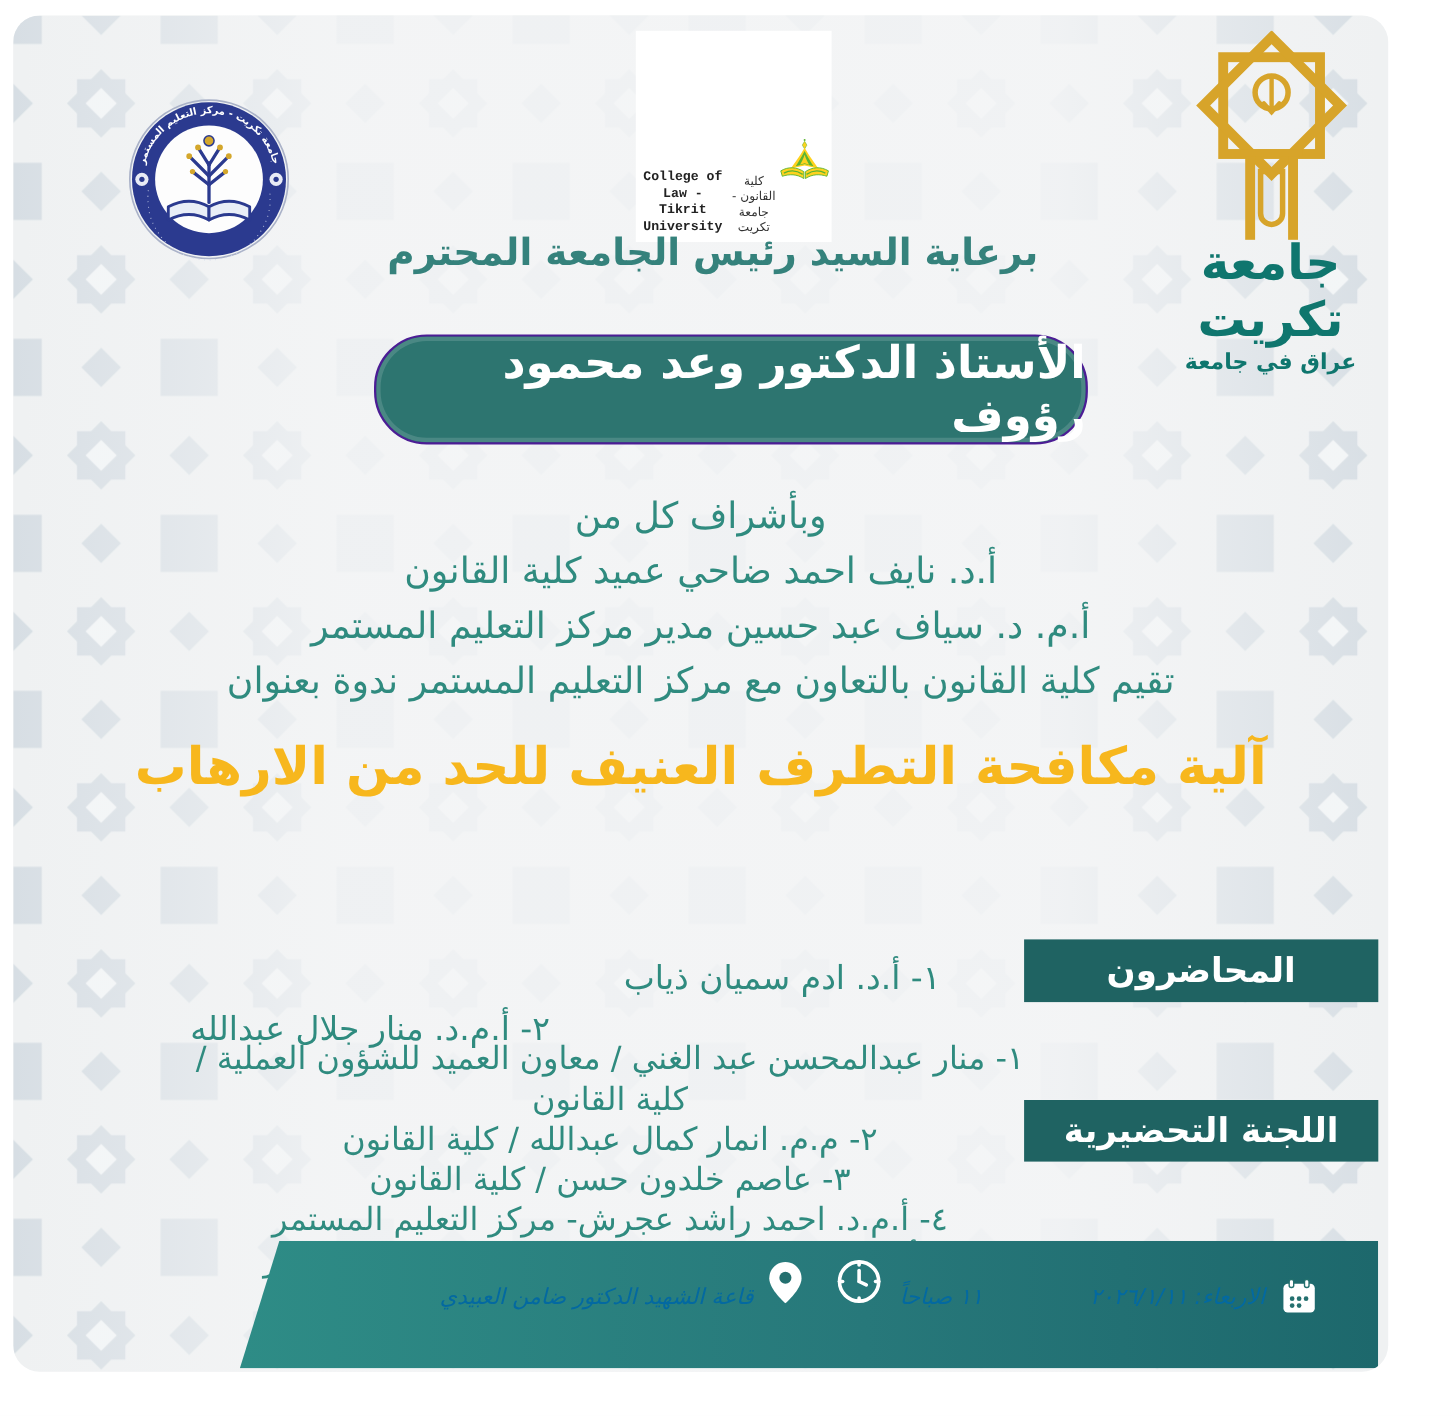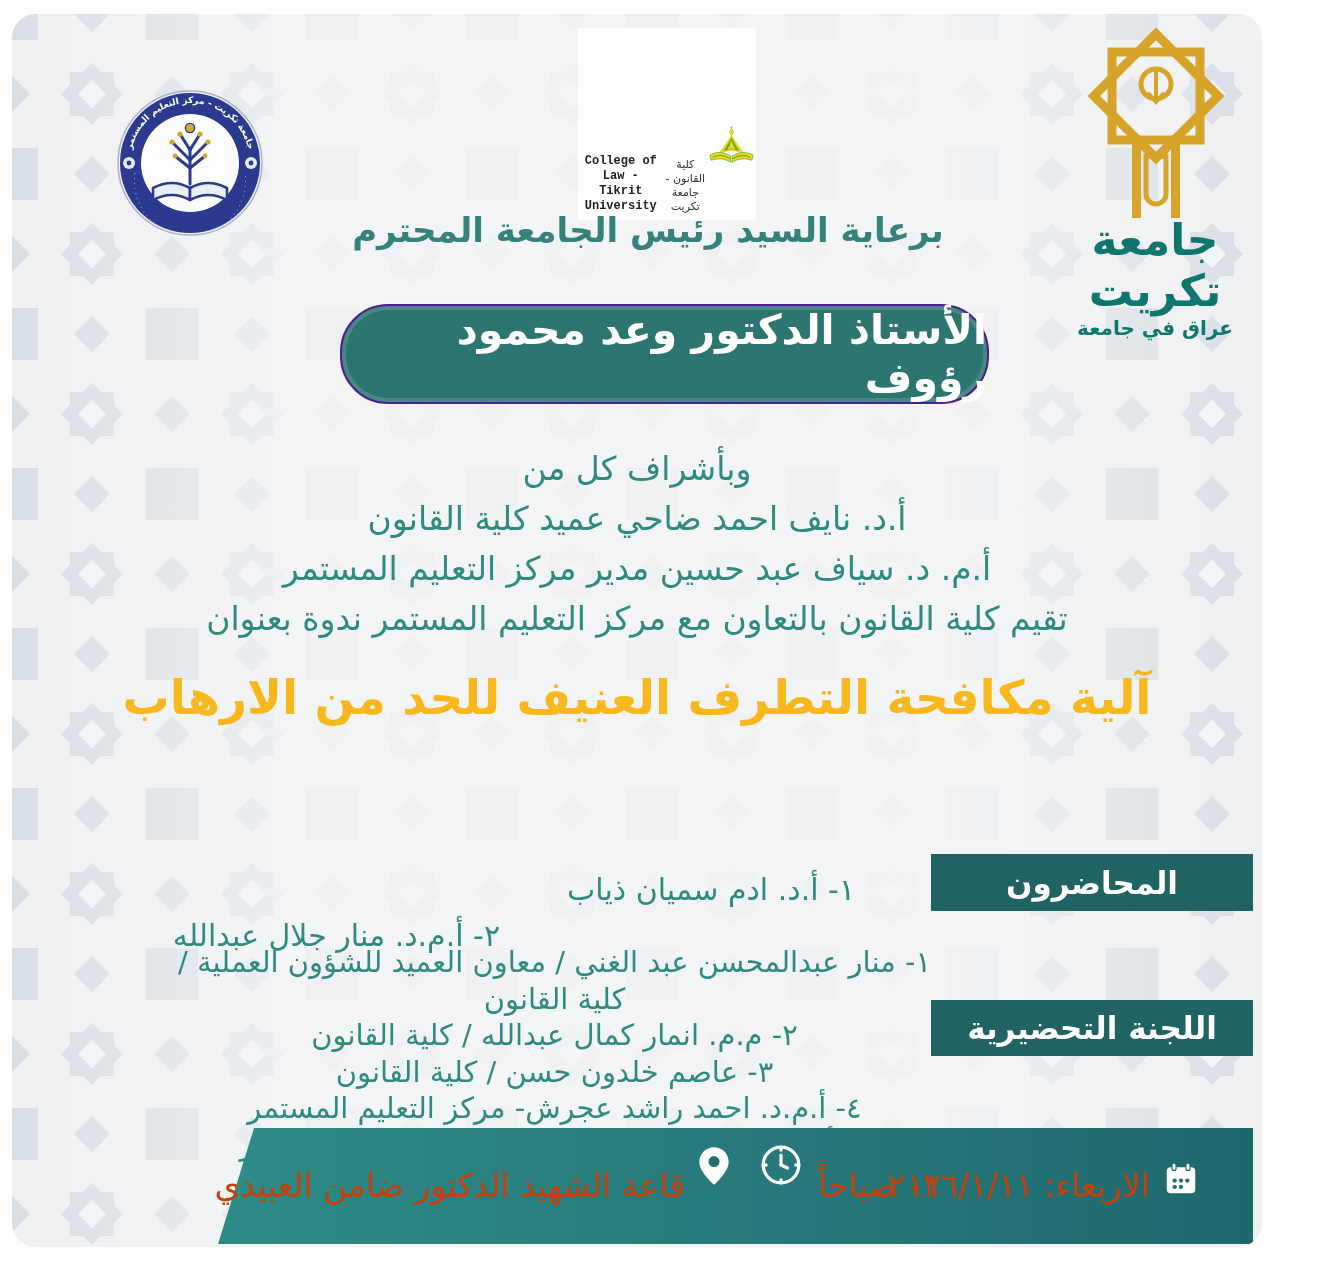--- a/index.html
+++ b/index.html
@@ -15,21 +15,21 @@
     display:flex;align-items:center;justify-content:center;color:#ffffff;font-size:41px;font-weight:700;}
   .supervision{left:0;top:430px;width:100%;text-align:center;font-size:33px;line-height:50px;color:#2f8b7f;}
   .seminar-title{left:0;top:656px;width:100%;text-align:center;color:#f7b71d;font-size:47px;font-weight:700;}
   .lect-name{font-size:30px;color:#2f8b7f;white-space:nowrap;}
   .heading-box{left:919px;width:322px;background:#1f6362;display:flex;align-items:center;justify-content:center;
     color:#ffffff;font-size:31px;font-weight:700;}
   .committee-list{left:155px;top:930px;width:775px;text-align:center;font-size:29px;line-height:36.5px;color:#2f8b7f;}
   .footer-bar{left:206px;top:1114px;width:1035px;height:116px;
     background:linear-gradient(90deg,#2e8c86 0%,#27787a 55%,#1d686c 100%);
     clip-path:polygon(36px 0,100% 0,100% 100%,0 100%);}
-  .footer-text{color:#c2410c;font-size:33px;white-space:nowrap;direction:rtl;}
+  .footer-text{color:#0369a1;font-size:20px;white-space:nowrap;direction:rtl;font-style:italic;}
   .logo-caption-ar{font-size:11px;color:#333;text-align:center;line-height:14px;}
   .logo-caption-en{font-size:12px;color:#222;text-align:center;font-family:Liberation Mono, monospace;font-weight:700;line-height:15px;}
   .gold-title{color:#0f766e;font-weight:700;text-align:center;}
 </style>
 </head>
 <body>
 
 <div class="abs poster">
 
   <svg class="abs pattern-layer" width="1250" height="1233">

